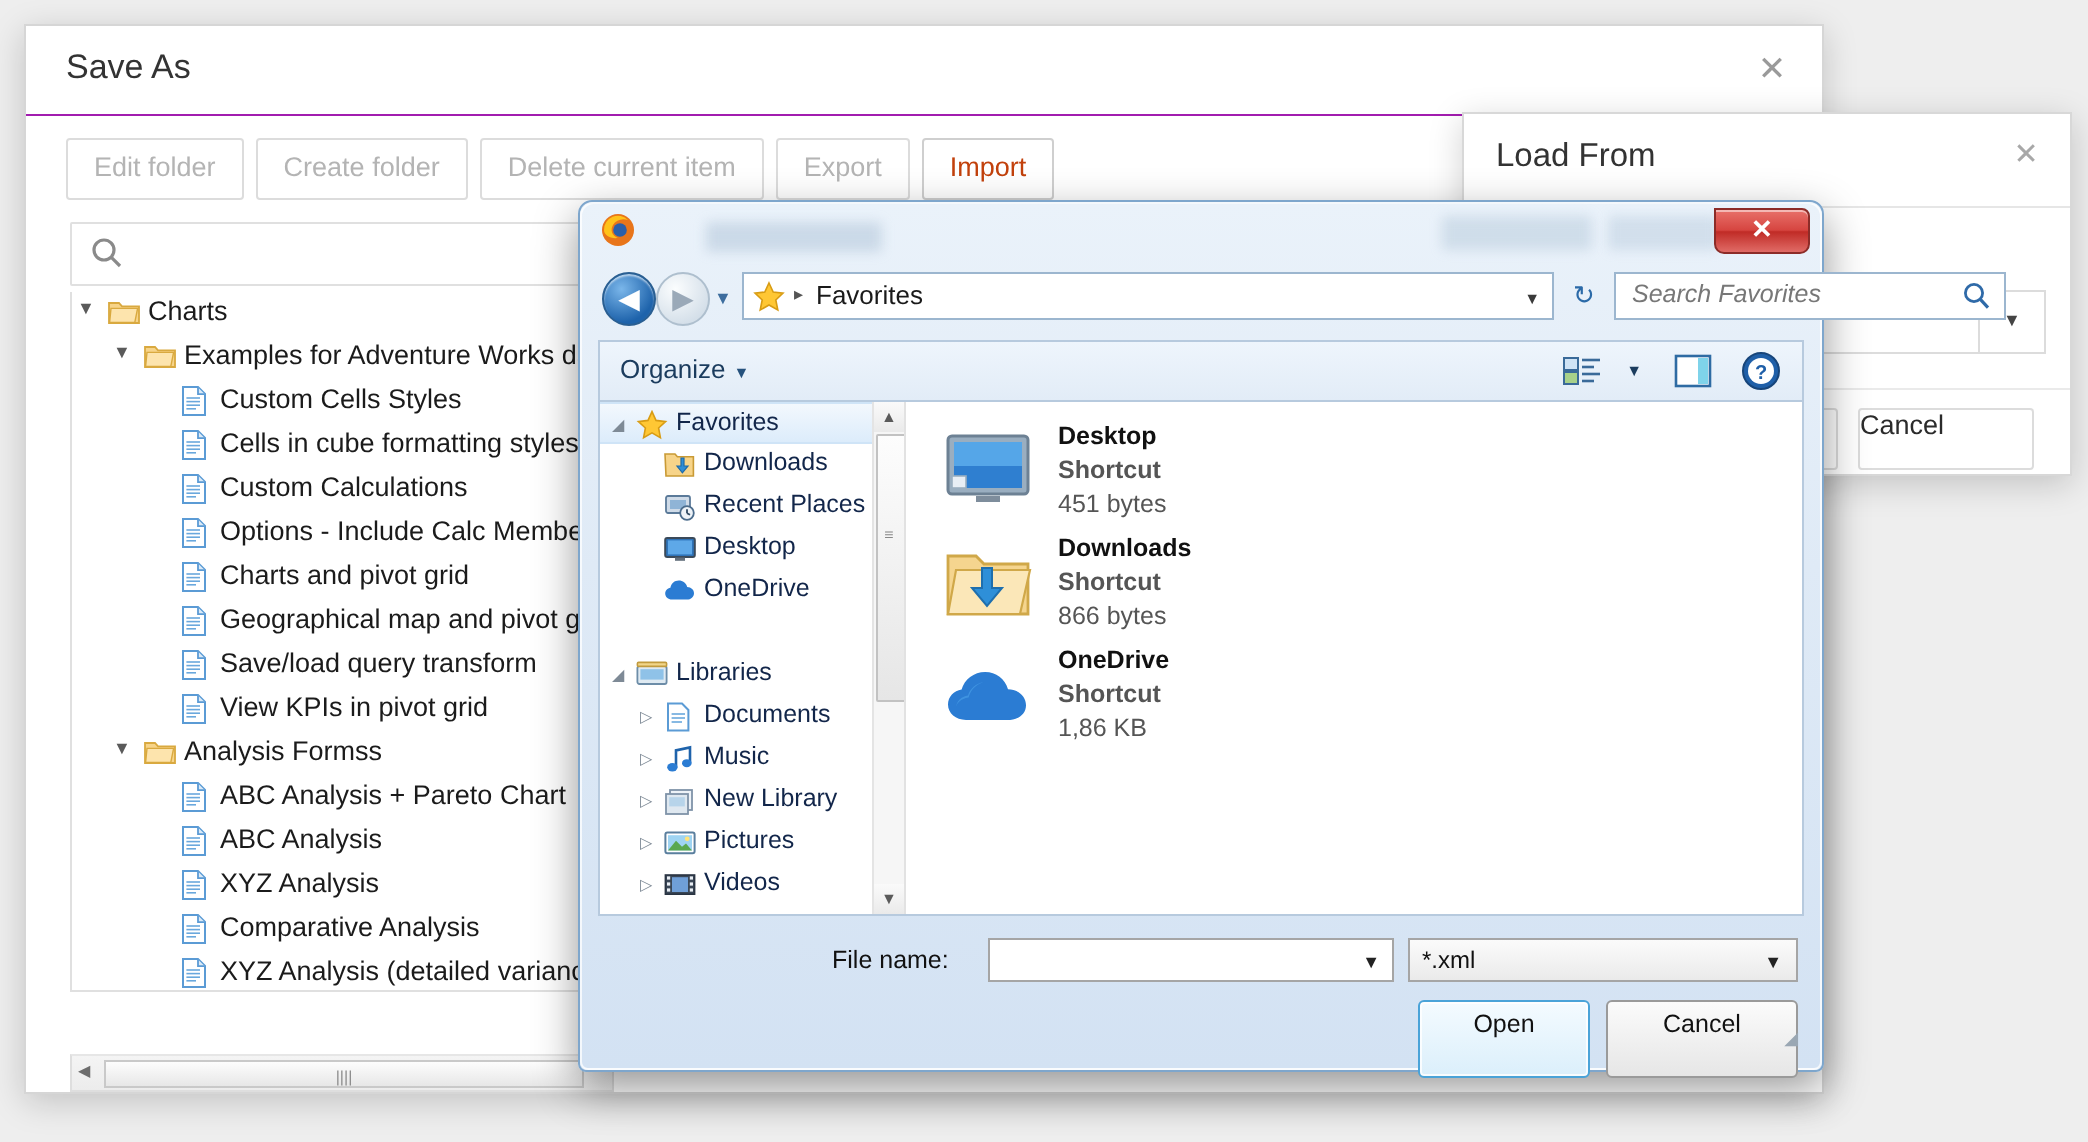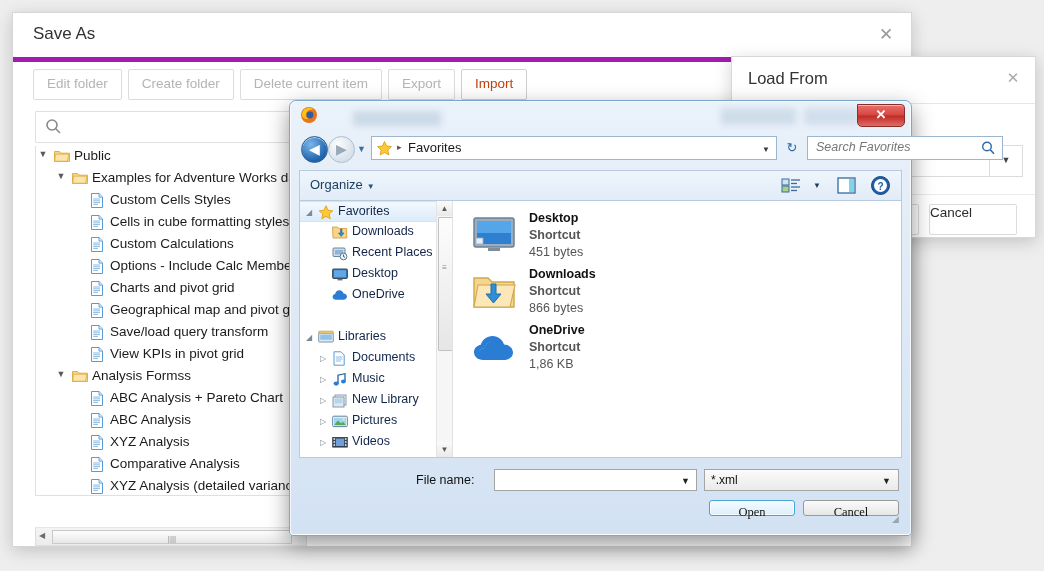--- a/index.html
+++ b/index.html
@@ -12,21 +12,21 @@
   #stage { position: relative; width: 1044px; height: 571px; background: #eeeeee; }
 
   
   .saveas {
     position: absolute; left: 12px; top: 12px; width: 898px; height: 533px;
     background: #ffffff; border: 1px solid #d6d6d6;
     box-shadow: 0 4px 16px rgba(0,0,0,0.18);
     overflow: hidden;
   }
   .saveas-header {
-    position: relative; height: 44px; border-bottom: 5px solid #a21caf;
+    position: relative; height: 44px; border-bottom: 1px solid #a21caf;
   }
   .saveas-title {
     position: absolute; left: 20px; top: 11px;
     font-size: 17px; color: #333; font-weight: 400;
   }
   .saveas-close {
     position: absolute; right: 12px; top: 9px; width: 26px; height: 26px;
     color: #9a9a9a; font-size: 17px; text-align: center; line-height: 26px;
     cursor: pointer;
   }
@@ -246,22 +246,22 @@
   .fn-combo .cv { position:absolute; left:5px; top:3px; font-size:12px; color:#111; }
   .fn-combo .ca { position:absolute; right: 6px; top: 6px; font-size: 9px; color:#222; }
   .ft-combo {
     position:absolute; left: 405px; top: 9px; width: 195px; height: 22px;
     background: linear-gradient(#fbfbfb,#eaeaea); border: 1px solid #a5a5a5; box-sizing:border-box;text-decoration:underline;
   }
   .ft-combo .cv { position:absolute; left:6px; top:3px; font-size:12px; color:#111; }
   .ft-combo .ca { position:absolute; right: 7px; top: 6px; font-size: 9px; color:#222; }
 
   .w7-open, .w7-cancel {
-    position:absolute; top: 40px; height: 16px; border-radius: 3px;
-    font-size: 12.5px; color:#111; text-align:center; line-height:22px; cursor:pointer; box-sizing:border-box;font-family:Liberation Serif, serif;
+    position:absolute; top: 40px; height: 39px; border-radius: 3px;
+    font-size: 12.5px; color:#111; text-align:center; line-height:22px; cursor:pointer; box-sizing:border-box;
   }
   .w7-open {
     left: 410px; width: 86px;
     background: linear-gradient(#f4fbff,#dbeffb);
     border: 1px solid #4aa3d8; box-shadow: inset 0 0 0 1px rgba(255,255,255,0.8);
   }
   .w7-cancel {
     left: 504px; width: 96px;
     background: linear-gradient(#fbfbfb,#e6e6e6);
     border: 1px solid #9a9a9a;
@@ -300,21 +300,21 @@
 
     <div class="saveas-tree" id="saveas-tree">
         <div class="tnode">
           <span class="tw" style="left:0px">▼</span>
           <span class="tico" style="left:18px">
             <svg class="folder-ico" width="16" height="14" viewBox="0 0 16 14">
               <path d="M0.5 2.5h5l1.5 1.7h8.5v8.3h-15z" fill="#f7d489" stroke="#d9a93f" stroke-width="0.9"></path>
               <path d="M1.5 5.2h13.3l-1.4 7H0.8z" fill="#fde4ad" stroke="#d9a93f" stroke-width="0.7"></path>
             </svg>
           </span>
-          <span class="tlabel" style="left:38px">Public</span>
+          <span class="tlabel" style="left:38px">Charts</span>
         </div>
         <div class="tnode">
           <span class="tw" style="left:18px">▼</span>
           <span class="tico" style="left:36px">
             <svg class="folder-ico" width="16" height="14" viewBox="0 0 16 14">
               <path d="M0.5 2.5h5l1.5 1.7h8.5v8.3h-15z" fill="#f7d489" stroke="#d9a93f" stroke-width="0.9"></path>
               <path d="M1.5 5.2h13.3l-1.4 7H0.8z" fill="#fde4ad" stroke="#d9a93f" stroke-width="0.7"></path>
             </svg>
           </span>
           <span class="tlabel" style="left:56px">Examples for Adventure Works dat</span>

